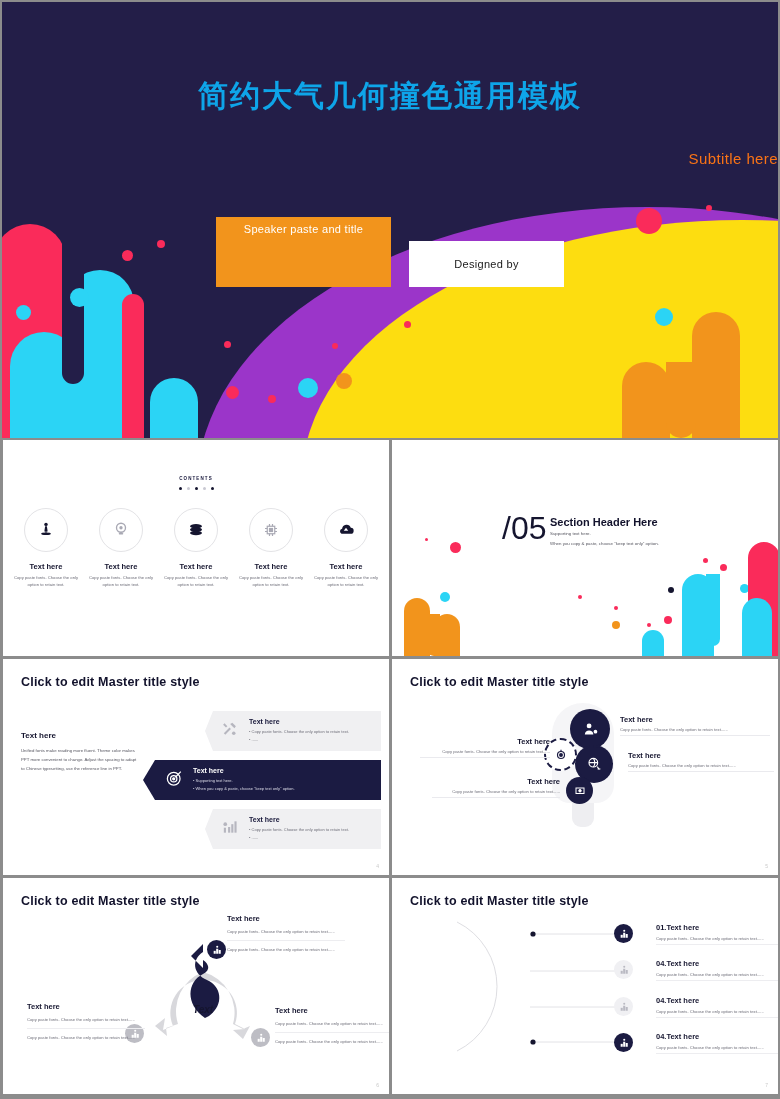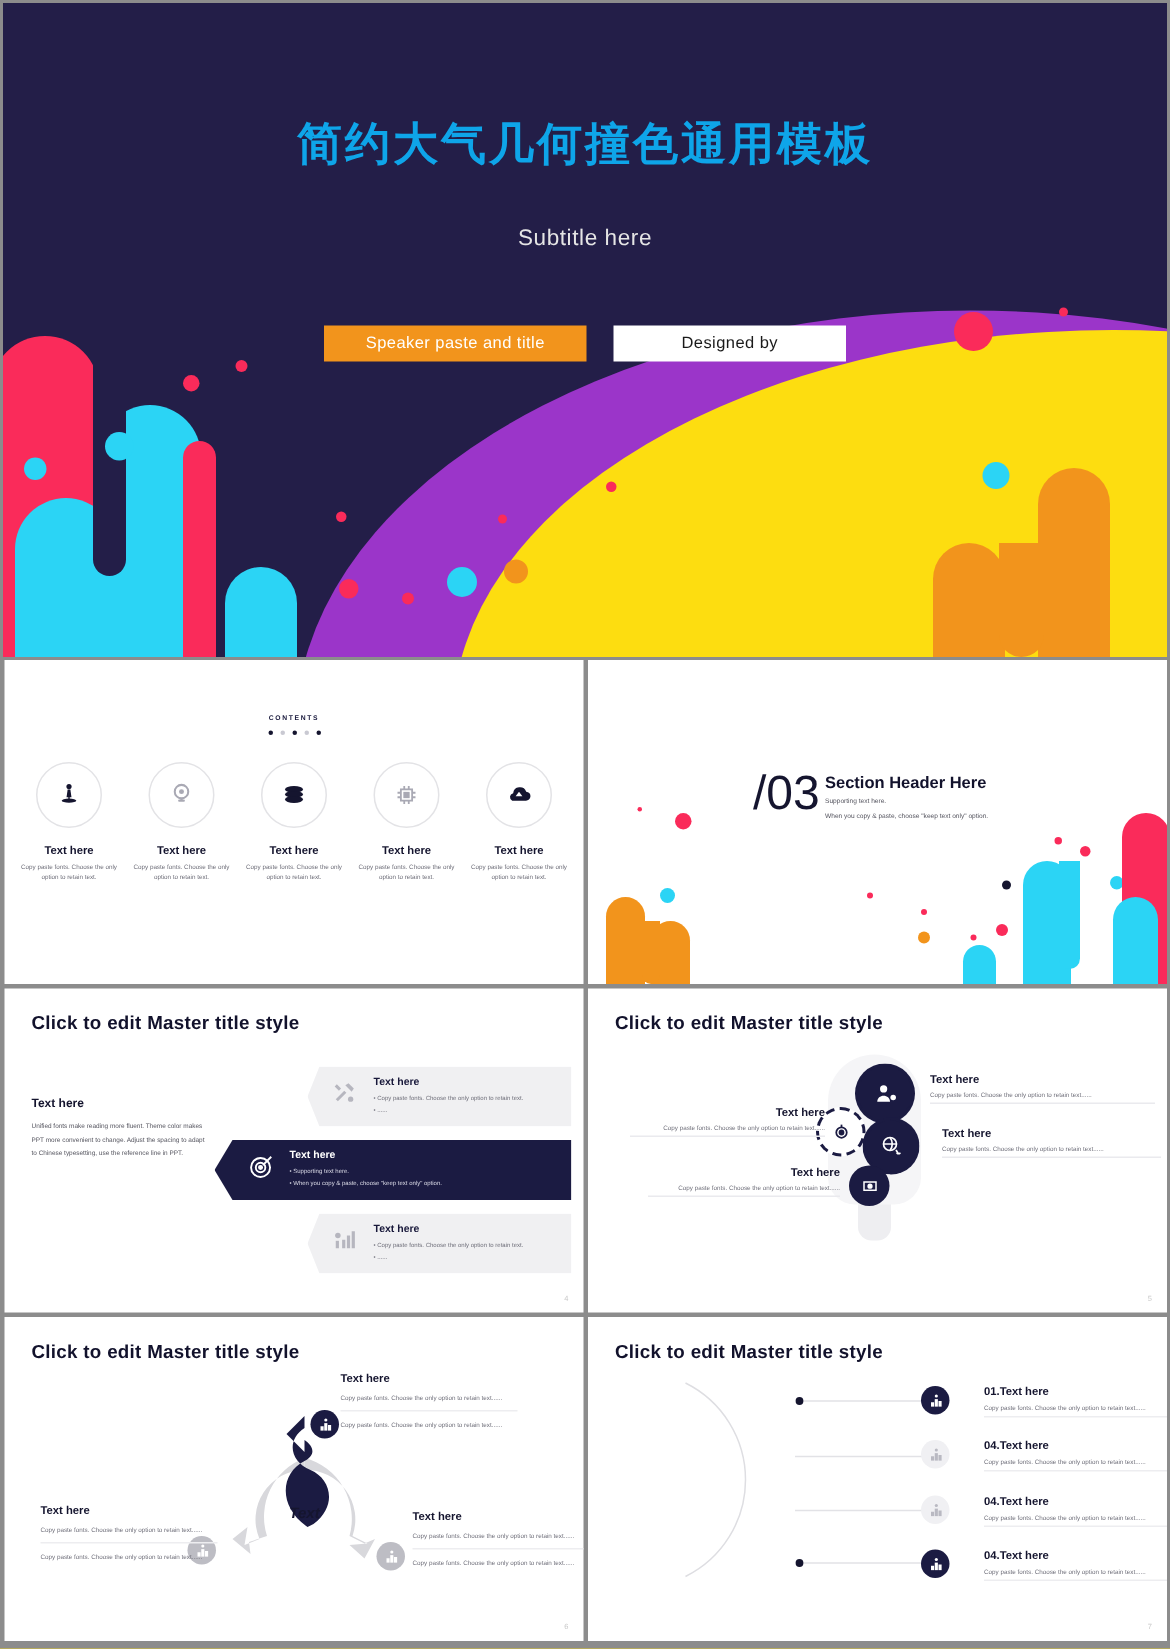--- a/index.html
+++ b/index.html
@@ -20,32 +20,32 @@
   
   .title-slide { background: #231e48; }
   .t-title {
     position: absolute; top: 74px; left: 0; width: 100%;
     text-align: center; color: #0ea5e9;
     font-size: 30px; font-weight: bold; letter-spacing: 2px;
     z-index: 40; font-family: "DejaVu Sans", sans-serif;
   }
   .t-sub {
     position: absolute; top: 148px; left: 0; width: 100%;
-    text-align: center; color: #e5e5e5;
+    text-align: right; color: #f97316;
     font-size: 15px; z-index: 40; letter-spacing: .4px;
   }
   .t-btns { position: absolute; top: 215px; left: 0; width: 100%;
             display: flex; justify-content: center; gap: 18px; z-index: 45; }
   .btn-speaker {
     background: #f2941c; color: #fff; font-size: 11px;
     padding: 6px 0; width: 175px; text-align: center; letter-spacing: .3px;
   }
   .btn-designer {
     background: #ffffff; color: #1a1a1a; font-size: 11px;
-    padding: 6px 0; width: 155px; text-align: center; letter-spacing: .3px;
+    padding: 17px 0; width: 155px; text-align: center; letter-spacing: .3px; margin-top: 24px;
   }
 
   
   .arc { position: absolute; border-radius: 50%; }
   .arc-purple { width: 900px; height: 560px; left: 195px; top: 205px; background: #9b35c9; }
   .arc-yellow { width: 880px; height: 520px; left: 300px; top: 218px; background: #fddd10; }
 
   
   .blob { position: absolute; border-radius: 60px 60px 0 0; }
   .drip { position: absolute; border-radius: 0 0 30px 30px; }
@@ -236,21 +236,21 @@
           </svg>
         </div>
         <h4>Text here</h4>
         <p>Copy paste fonts. Choose the only option to retain text.</p>
       </div>
 
     </div>
   </div>
 
   <div class="slide half">
-    <div class="sec-num">/03</div>
+    <div class="sec-num">/05</div>
     <div class="sec-h">Section Header Here</div>
     <div class="sec-p1">Supporting text here.</div>
     <div class="sec-p2">When you copy &amp; paste, choose "keep text only" option.</div>
 
     <div class="blob" style="left:12px;top:158px;width:26px;height:58px;background:#f2941c;"></div>
     <div class="blob" style="left:42px;top:174px;width:26px;height:42px;background:#f2941c;"></div>
     <div class="drip" style="left:36px;top:174px;width:12px;height:42px;background:#f2941c;"></div>
     <div class="dot" style="left:48px;top:152px;width:10px;height:10px;background:#2bd4f5;"></div>
     <div class="dot" style="left:33px;top:98px;width:3px;height:3px;background:#fa2b5a;"></div>
     <div class="dot" style="left:58px;top:102px;width:11px;height:11px;background:#fa2b5a;"></div>

